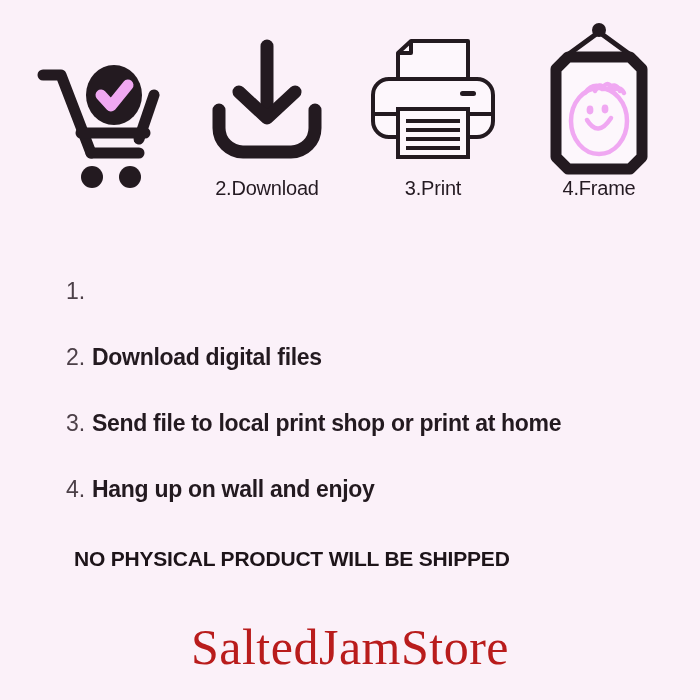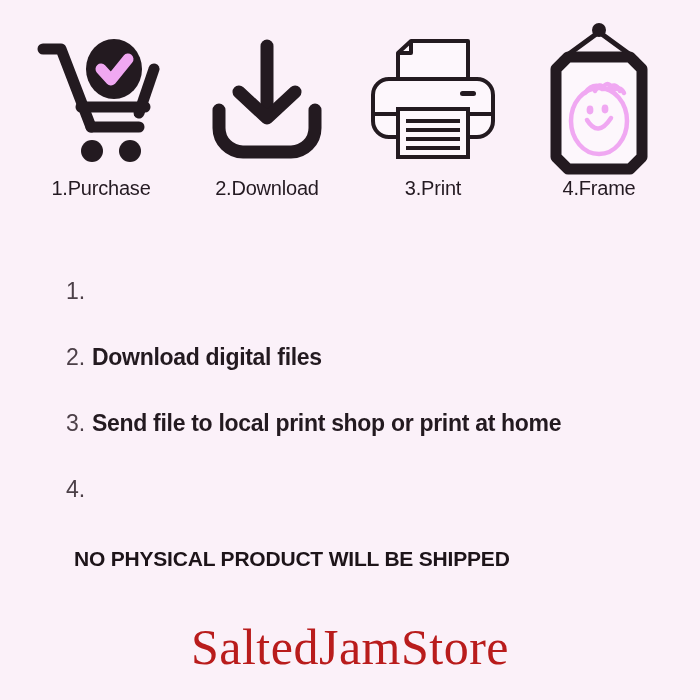--- a/index.html
+++ b/index.html
@@ -112,21 +112,20 @@
           <path d="M119 34 L104 78"></path>
           <path d="M46 72 H110"></path>
           <path d="M56 92 H104"></path>
         </g>
         <circle cx="57" cy="116" r="11" fill="#231a20"></circle>
         <circle cx="95" cy="116" r="11" fill="#231a20"></circle>
         <ellipse cx="79" cy="34" rx="28" ry="30" fill="#231a20"></ellipse>
         <path d="M66 34 L76 45 L93 24" fill="none" stroke="#f0a8f2" stroke-width="11" stroke-linecap="round" stroke-linejoin="round"></path>
       </svg>
     </div>
-    <div class="step-label">1.Purchase</div>
   </div>
 
   <div class="step">
     <div class="step-art">
       <svg width="118" height="126" viewBox="0 0 118 126" aria-hidden="true">
         <g fill="none" stroke="#231a20" stroke-width="13" stroke-linecap="round" stroke-linejoin="round">
           <path d="M59 10 V72"></path>
           <path d="M31 56 L59 82 L87 56"></path>
           <path d="M11 74 V92 a24 24 0 0 0 24 24 H83 a24 24 0 0 0 24 -24 V74"></path>
         </g>
@@ -191,18 +190,19 @@
   <div class="list-row">
     <span class="list-num">2.</span>
     <span class="list-text">Download digital files</span>
   </div>
   <div class="list-row">
     <span class="list-num">3.</span>
     <span class="list-text">Send file to local print shop or print at home</span>
   </div>
   <div class="list-row">
     <span class="list-num">4.</span>
+    <span class="list-text">Hang up on wall and enjoy</span>
   </div>
 </div>
 
 <div class="disclaimer">NO PHYSICAL PRODUCT WILL BE SHIPPED</div>
 
 <div class="brand">SaltedJamStore</div>
 
 </body></html>

